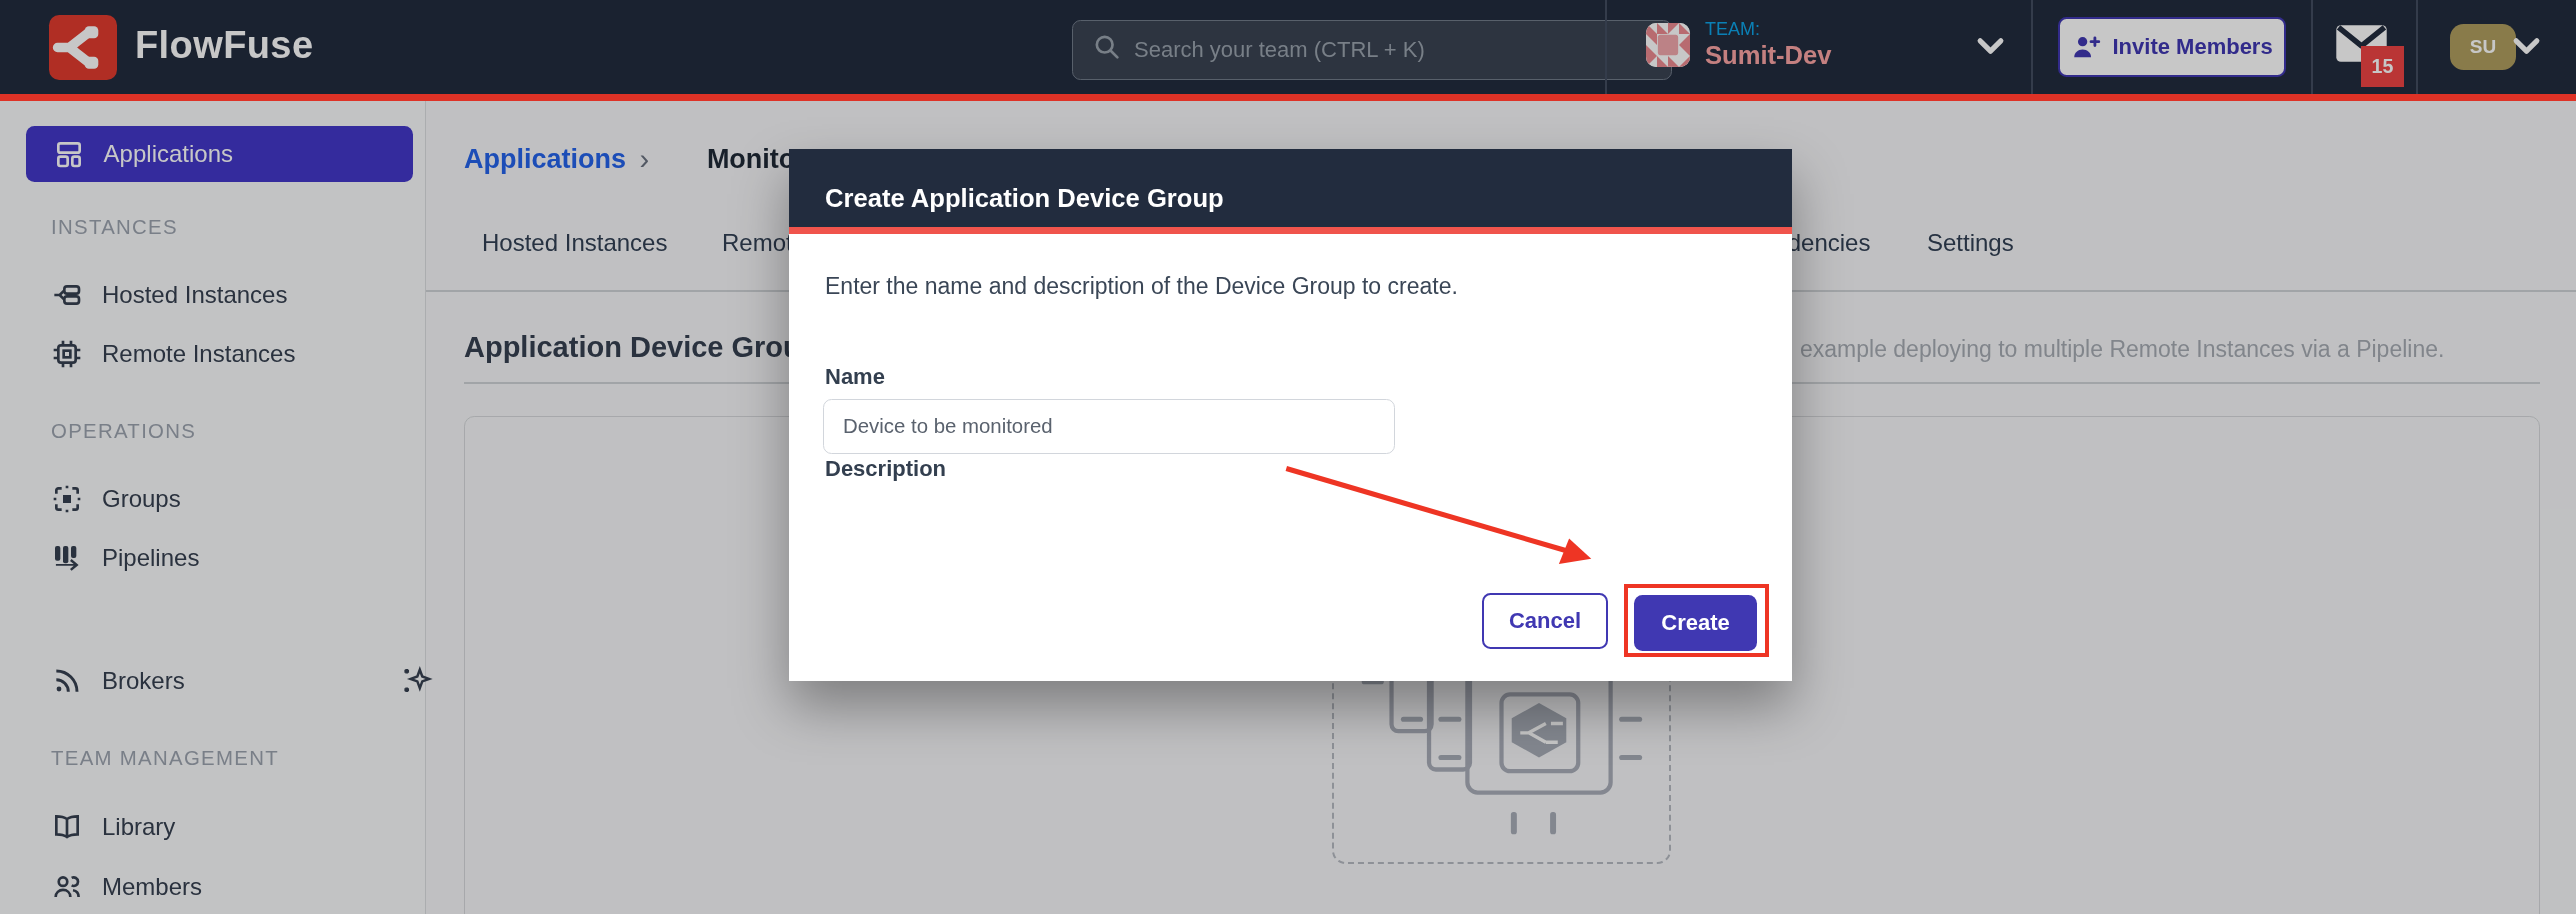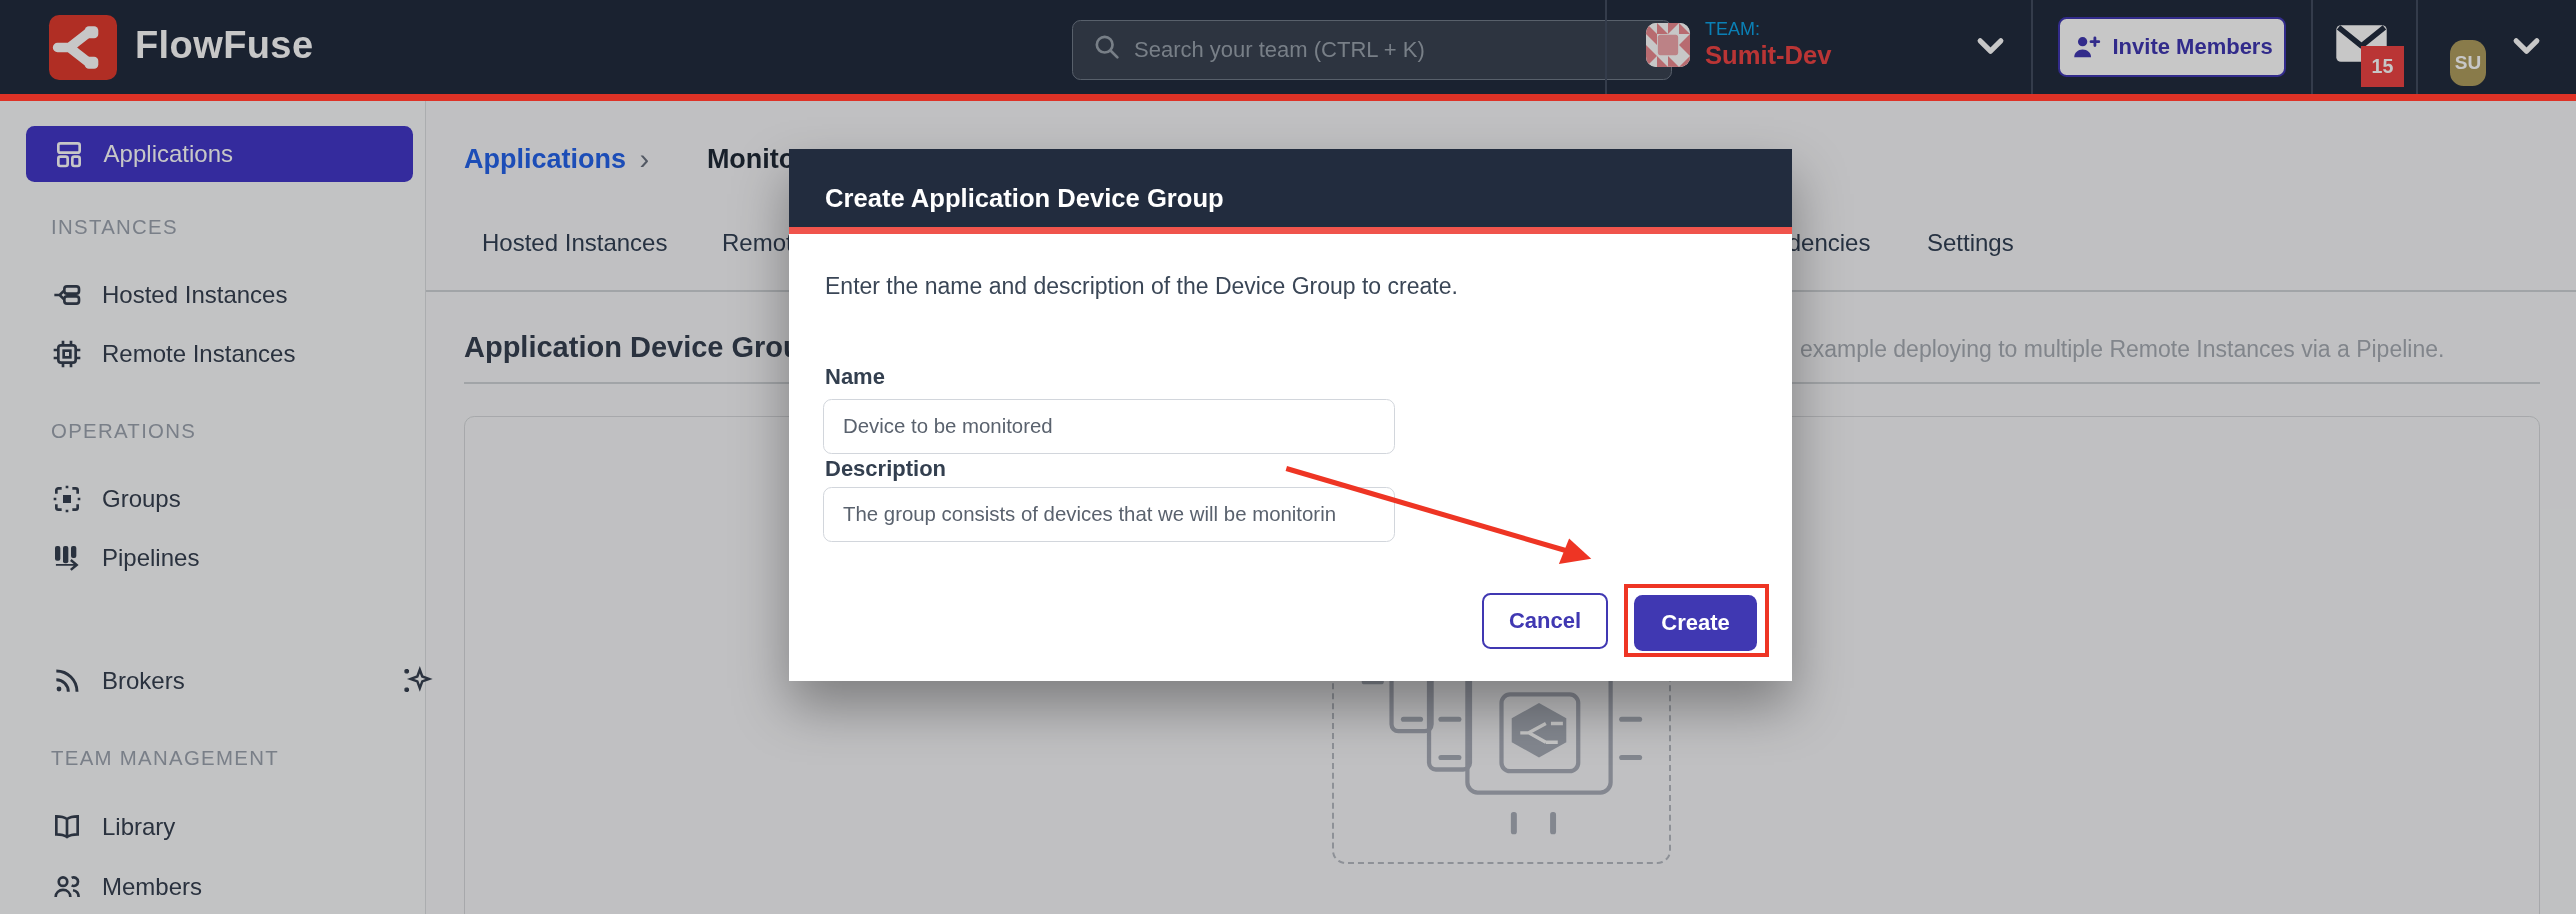--- a/index.html
+++ b/index.html
@@ -12,31 +12,31 @@
   .nav-divider{position:absolute;top:0;width:1.7px;height:94px;background:#434e61;}
   #logo-box{position:absolute;left:49px;top:14.5px;width:68px;height:65px;border-radius:10.2px;background:#e23c2f;}
   #brand{position:absolute;left:135px;top:24px;font-size:38px;font-weight:bold;color:#ffffff;letter-spacing:0.4px;}
   #search{position:absolute;left:1072px;top:20.4px;width:600px;height:60px;border-radius:8.5px;
           background:#3a4352;border:1.7px solid #717b8a;color:#9aa3ae;font-size:22px;
           padding:0 17px 0 61px;outline:none;font-family:"Liberation Sans",sans-serif;}
   #search::placeholder{color:#9aa3ae;}
   #search-glyph{position:absolute;left:1092px;top:32px;}
   #team-avatar{position:absolute;left:1646px;top:23px;width:44px;height:44px;border-radius:10.2px;overflow:hidden;background:#ffffff;}
   #team-label{position:absolute;left:1705px;top:19px;font-size:18px;color:#0ea5e9;}
-  #team-name{position:absolute;left:1705px;top:41px;font-size:25.6px;font-weight:bold;color:#ef4444;}
+  #team-name{position:absolute;left:1705px;top:41px;font-size:25.6px;font-weight:bold;color:#fca5a5;}
   .chev{stroke:#ffffff;stroke-width:4;fill:none;stroke-linecap:round;stroke-linejoin:round;}
   #team-chevron{position:absolute;left:1975px;top:34px;}
   #invite-btn{position:absolute;left:2058px;top:17px;width:228px;height:60px;border-radius:8.5px;
               background:#ffffff;border:2.6px solid #4038b2;display:flex;align-items:center;justify-content:center;gap:10.2px;cursor:pointer;}
   #invite-btn span{color:#4038b2;font-size:22px;font-weight:bold;}
   #notif{position:absolute;left:2334px;top:22px;width:77px;height:68px;cursor:pointer;}
   #notif-badge{position:absolute;left:27px;top:24px;min-width:43px;height:41px;border-radius:0;background:#ef4444;
                color:#fff;font-size:19.6px;font-weight:bold;display:flex;align-items:center;justify-content:center;}
-  #user-avatar{position:absolute;left:2450px;top:24px;width:36px;height:46px;border-radius:13.6px;background:#b09e5f;
-               color:#fff;font-size:19px;font-weight:bold;display:flex;align-items:center;justify-content:center;cursor:pointer;margin-top:16px;}
+  #user-avatar{position:absolute;left:2450px;top:24px;width:66px;height:46px;border-radius:13.6px;background:#b09e5f;
+               color:#fff;font-size:19px;font-weight:bold;display:flex;align-items:center;justify-content:center;cursor:pointer;}
   #user-chevron{position:absolute;left:2511px;top:34px;cursor:pointer;}
 
   
   #sidebar{position:absolute;left:0;top:94px;width:426px;height:821px;background:#f9fafb;border-right:1.7px solid #dcdee1;z-index:10;}
   .side-active{position:absolute;left:25.6px;top:32px;width:387px;height:56px;border-radius:8.5px;background:#4338ca;
                display:flex;align-items:center;gap:19px;padding-left:27px;color:#fff;font-size:24px;cursor:pointer;}
   .side-section{position:absolute;left:51px;font-size:20.4px;letter-spacing:1.3px;color:#9ca3af;}
   .side-item{position:absolute;left:51px;width:358px;height:41px;display:flex;align-items:center;gap:19px;
              color:#374151;font-size:24px;cursor:pointer;}
   .side-item svg{flex:0 0 auto;}
@@ -282,21 +282,20 @@
     <div id="modal-header">
       <div id="modal-title">Create Application Device Group</div>
     </div>
     <div id="modal-accent"></div>
     <div id="modal-body-text">Enter the name and description of the Device Group to create.</div>
 
     <div class="field-label" style="top:215px">Name</div>
     <input class="field-input" style="top: 250px;" value="Device to be monitored">
 
     <div class="field-label" style="top:307px">Description</div>
-    <input class="field-input" style="top: 338px;" value="The group consists of devices that we will be monitorin">
 
     <div id="btn-cancel">Cancel</div>
     <div id="btn-create">Create</div>
   </div>
 
   <div id="anno-topline"></div>
   <div id="anno-box"></div>
   <svg id="anno-arrow" viewBox="0 0 3024 1074">
     <path d="M1510 550L1844 648" stroke="#ee3524" stroke-width="6" fill="none"></path>
     <polygon points="1868,656 1830,662 1842,632" fill="#ee3524"></polygon>

